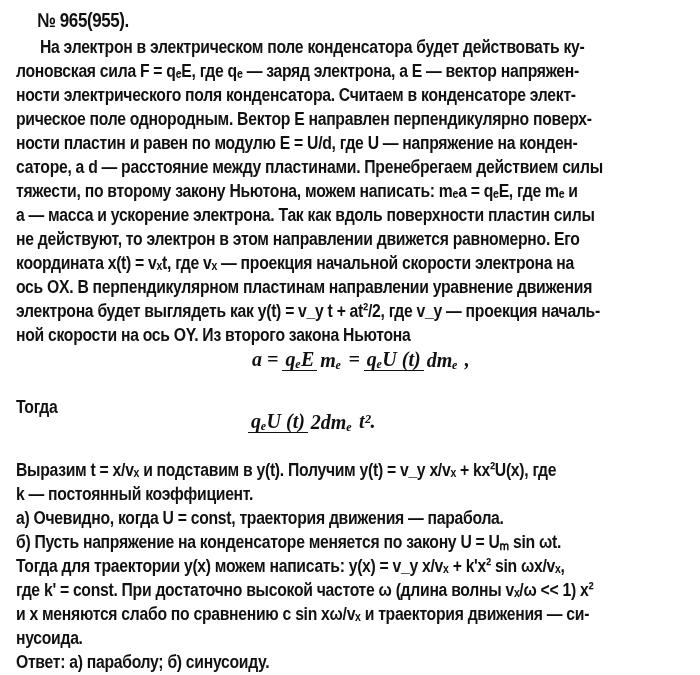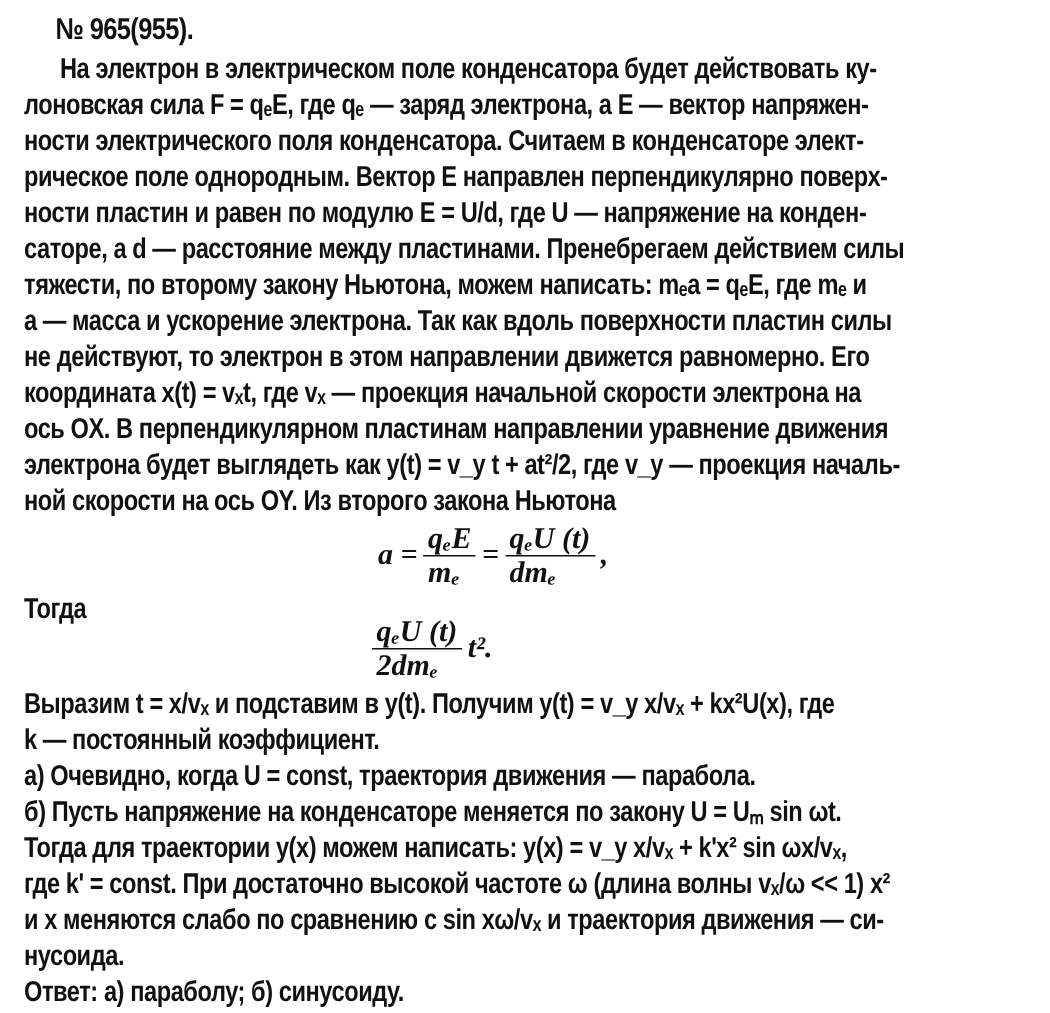--- a/index.html
+++ b/index.html
@@ -20,21 +20,21 @@
   .title {
     position: absolute; left: 37px; top: 9px;
     font-size: 20px; font-weight: bold; letter-spacing: -0.5px;
     font-family: "Liberation Sans", sans-serif;
     transform: scaleX(0.85); transform-origin: left top;
   }
   .formula {
     position: absolute; font-family: "Liberation Serif", serif; font-weight: bold;
     font-style: italic; font-size: 20px; display: flex; align-items: center;
   }
-  .frac { display: inline-flex; flex-direction: column; align-items: flex-start; margin: 0 4px; }
+  .frac { display: inline-flex; flex-direction: row; align-items: center; margin: 0 4px; }
   .frac .num { border-bottom: 1.5px solid #111; padding: 0 3px; line-height: 22px; }
   .frac .den { line-height: 22px; padding: 0 3px; }
 </style>
 </head>
 <body>
 
 <div class="page">
   <div class="title">№ 965(955).</div>
 
   <div class="line narrow" style="top:35px; left:40px;">На электрон в электрическом поле конденсатора будет действовать ку-</div>

